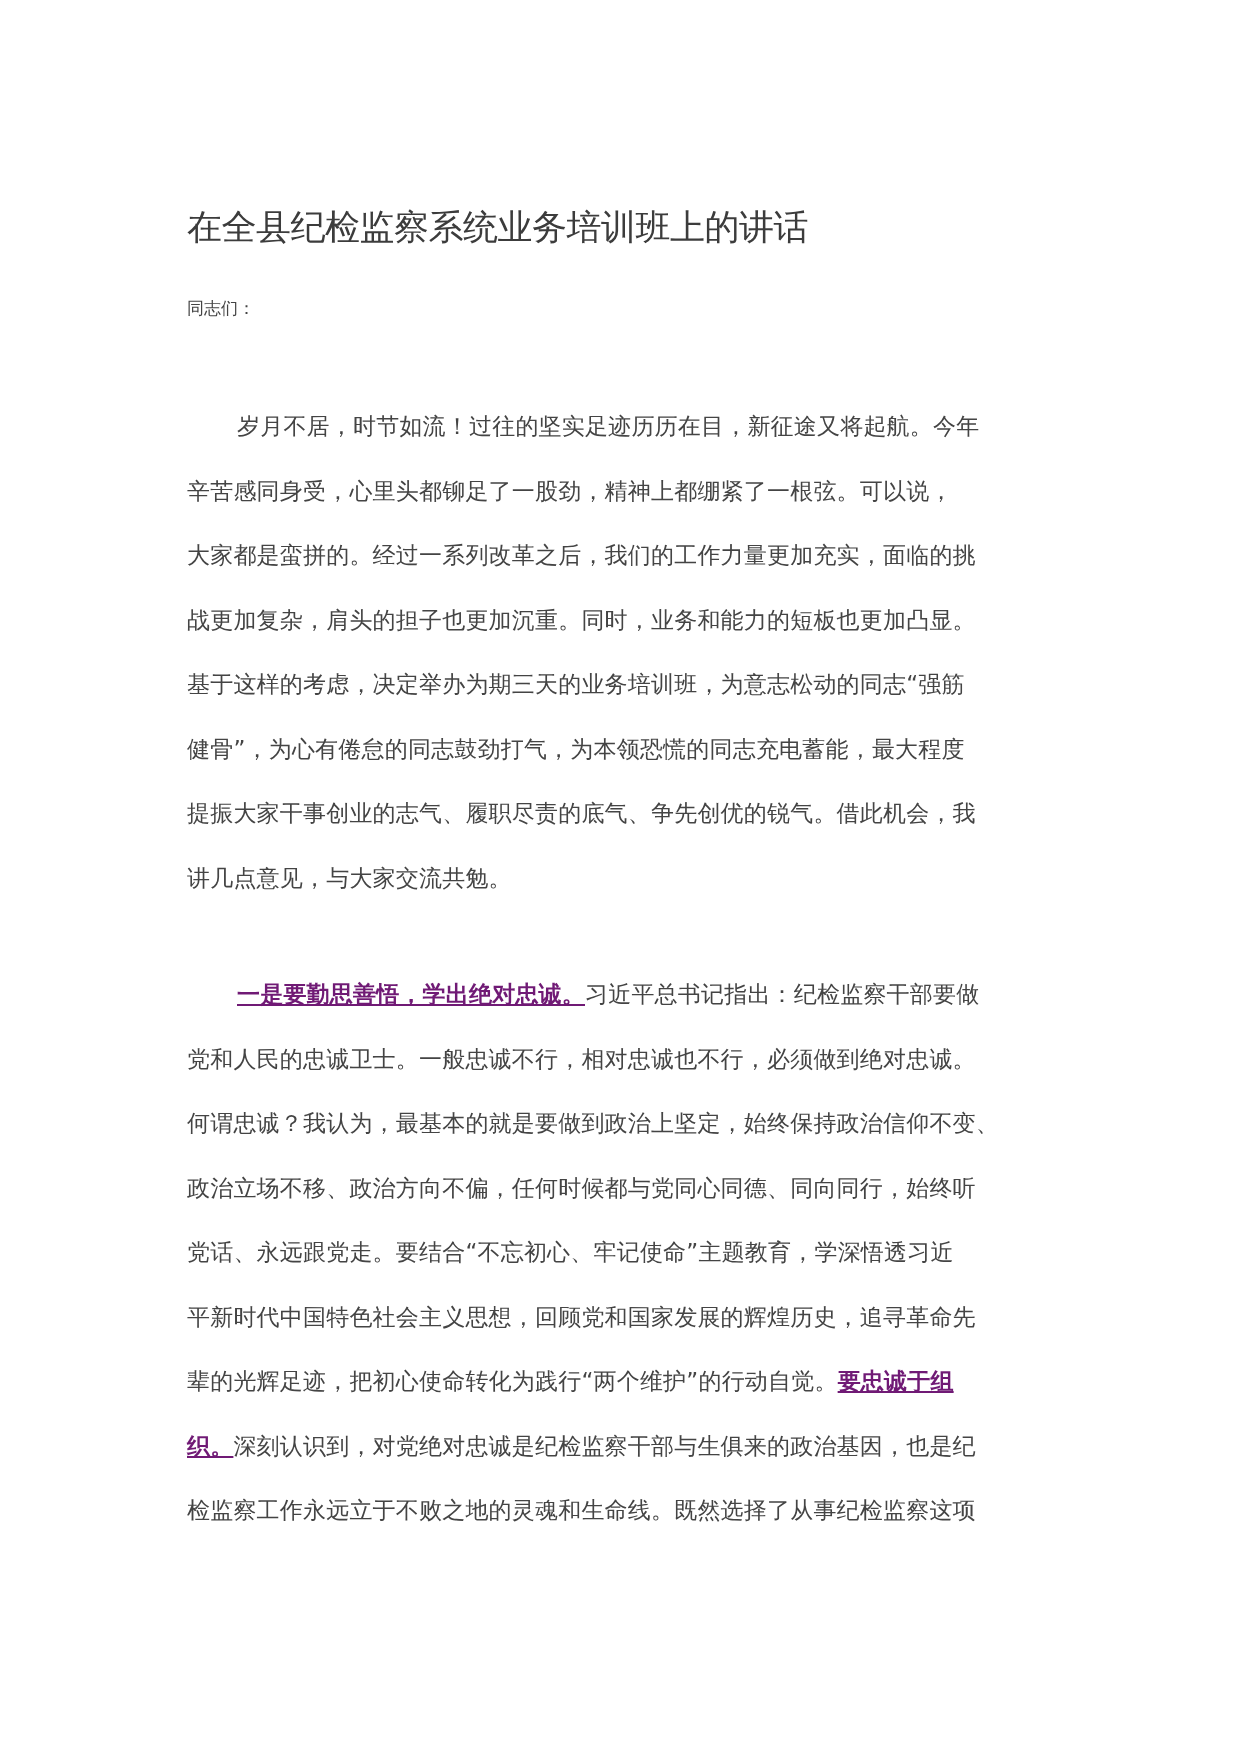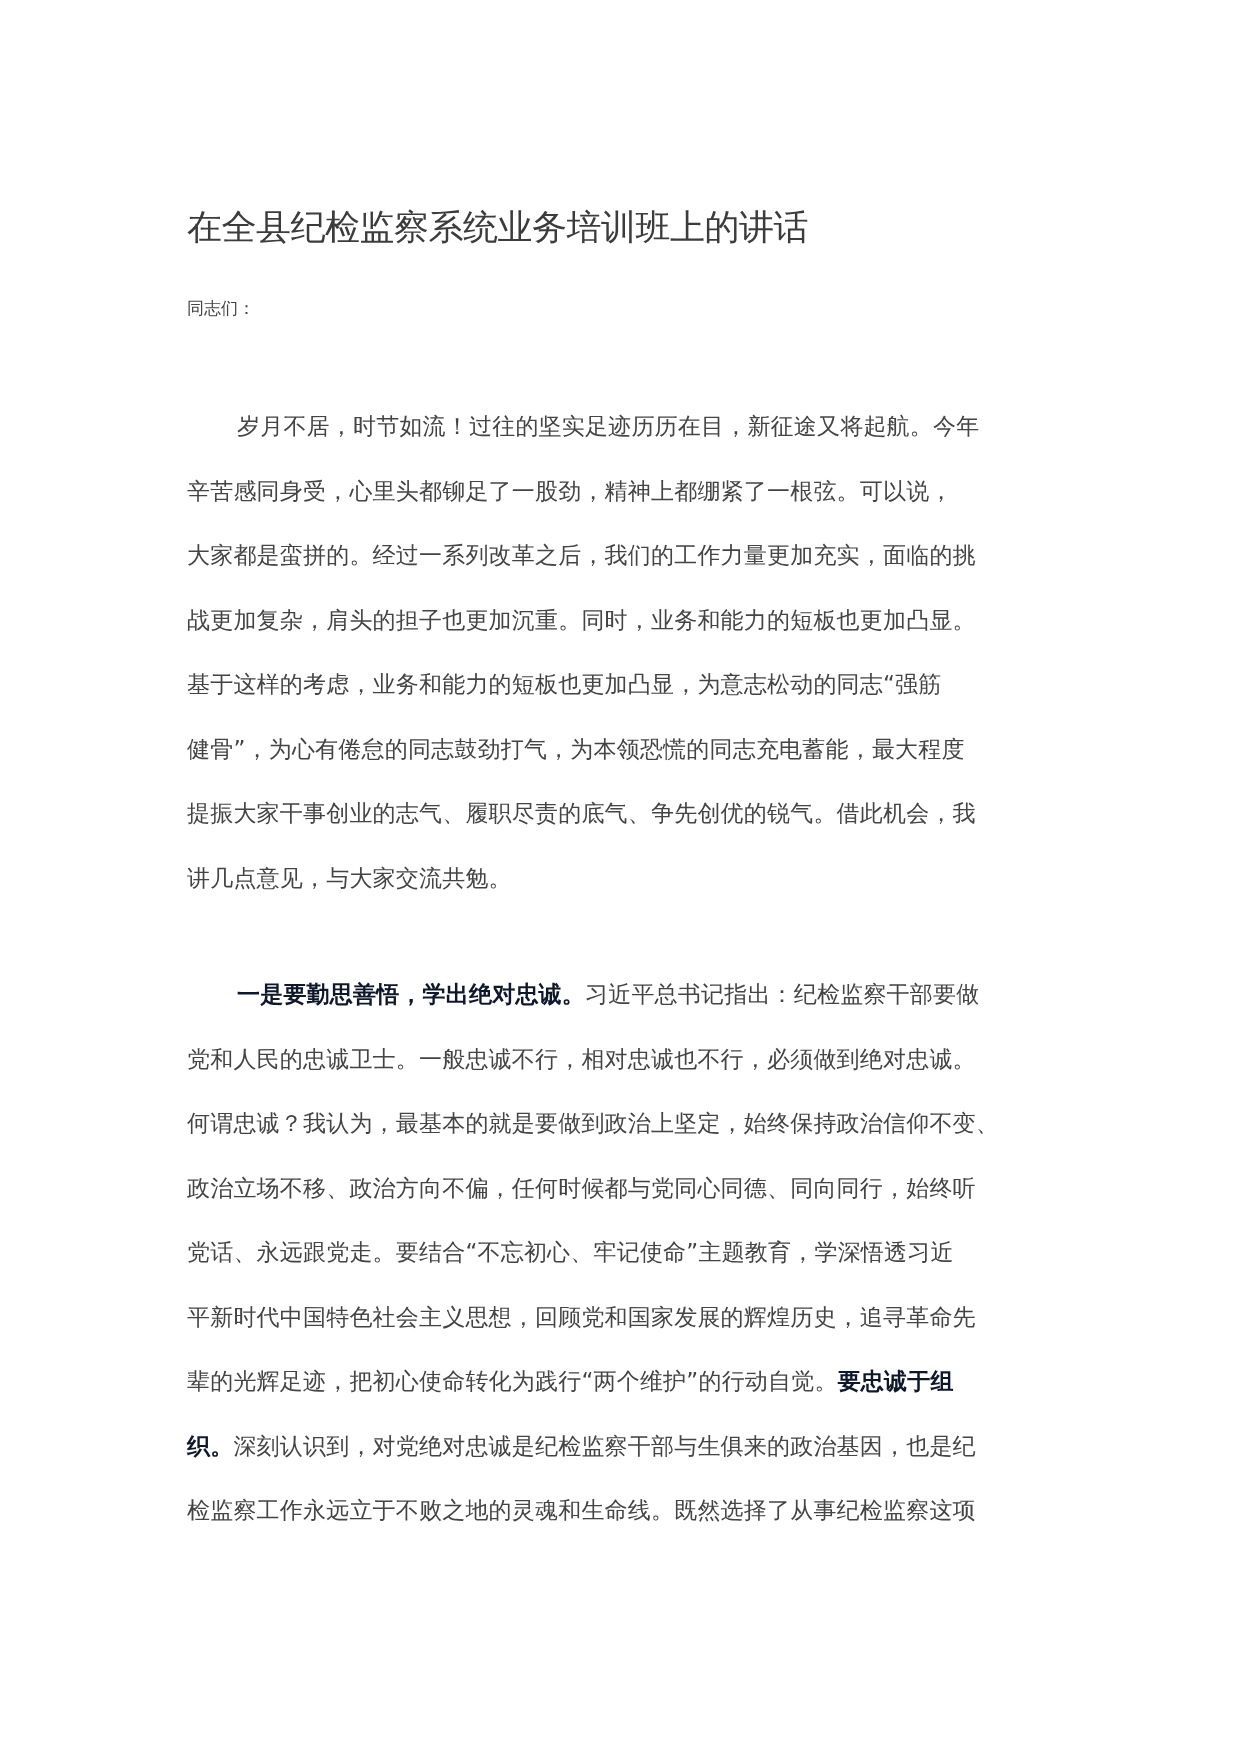--- a/index.html
+++ b/index.html
@@ -47,37 +47,37 @@
       font-size: 23px;
       color: #444444;
     }
     .line {
       height: 64.5px;
       line-height: 36px;
       white-space: nowrap;
       letter-spacing: 0.2px;
     }
     .indent { padding-left: 50px; }
-    .bold { font-weight: bold; color: #0f172a; }
+    .bold { font-weight: bold; color: #701a75; text-decoration: underline; }
     #para1 { top: 372px; margin-top: 36px; }
     #para2 { top: 976px; }
   </style>
 </head>
 <body>
 
 <div class="page">
   <h1 class="title" style="margin:0;font-weight:normal;">在全县纪检监察系统业务培训班上的讲话</h1>
   <div class="salutation">同志们：</div>
 
   <div class="para" id="para1">
     <div class="line indent"><span>岁月不居，时节如流！过往的坚实足迹历历在目，新征途又将起航。今年</span></div>
     <div class="line"><span>辛苦感同身受，心里头都铆足了一股劲，精神上都绷紧了一根弦。可以说，</span></div>
     <div class="line"><span>大家都是蛮拼的。经过一系列改革之后，我们的工作力量更加充实，面临的挑</span></div>
     <div class="line"><span>战更加复杂，肩头的担子也更加沉重。同时，业务和能力的短板也更加凸显。</span></div>
-    <div class="line"><span>基于这样的考虑，业务和能力的短板也更加凸显，为意志松动的同志“强筋</span></div>
+    <div class="line"><span>基于这样的考虑，决定举办为期三天的业务培训班，为意志松动的同志“强筋</span></div>
     <div class="line"><span>健骨”，为心有倦怠的同志鼓劲打气，为本领恐慌的同志充电蓄能，最大程度</span></div>
     <div class="line"><span>提振大家干事创业的志气、履职尽责的底气、争先创优的锐气。借此机会，我</span></div>
     <div class="line"><span>讲几点意见，与大家交流共勉。</span></div>
   </div>
 
   <div class="para" id="para2">
     <div class="line indent"><span class="bold">一是要勤思善悟，学出绝对忠诚。</span><span>习近平总书记指出：纪检监察干部要做</span></div>
     <div class="line"><span>党和人民的忠诚卫士。一般忠诚不行，相对忠诚也不行，必须做到绝对忠诚。</span></div>
     <div class="line"><span>何谓忠诚？我认为，最基本的就是要做到政治上坚定，始终保持政治信仰不变、</span></div>
     <div class="line"><span>政治立场不移、政治方向不偏，任何时候都与党同心同德、同向同行，始终听</span></div>

